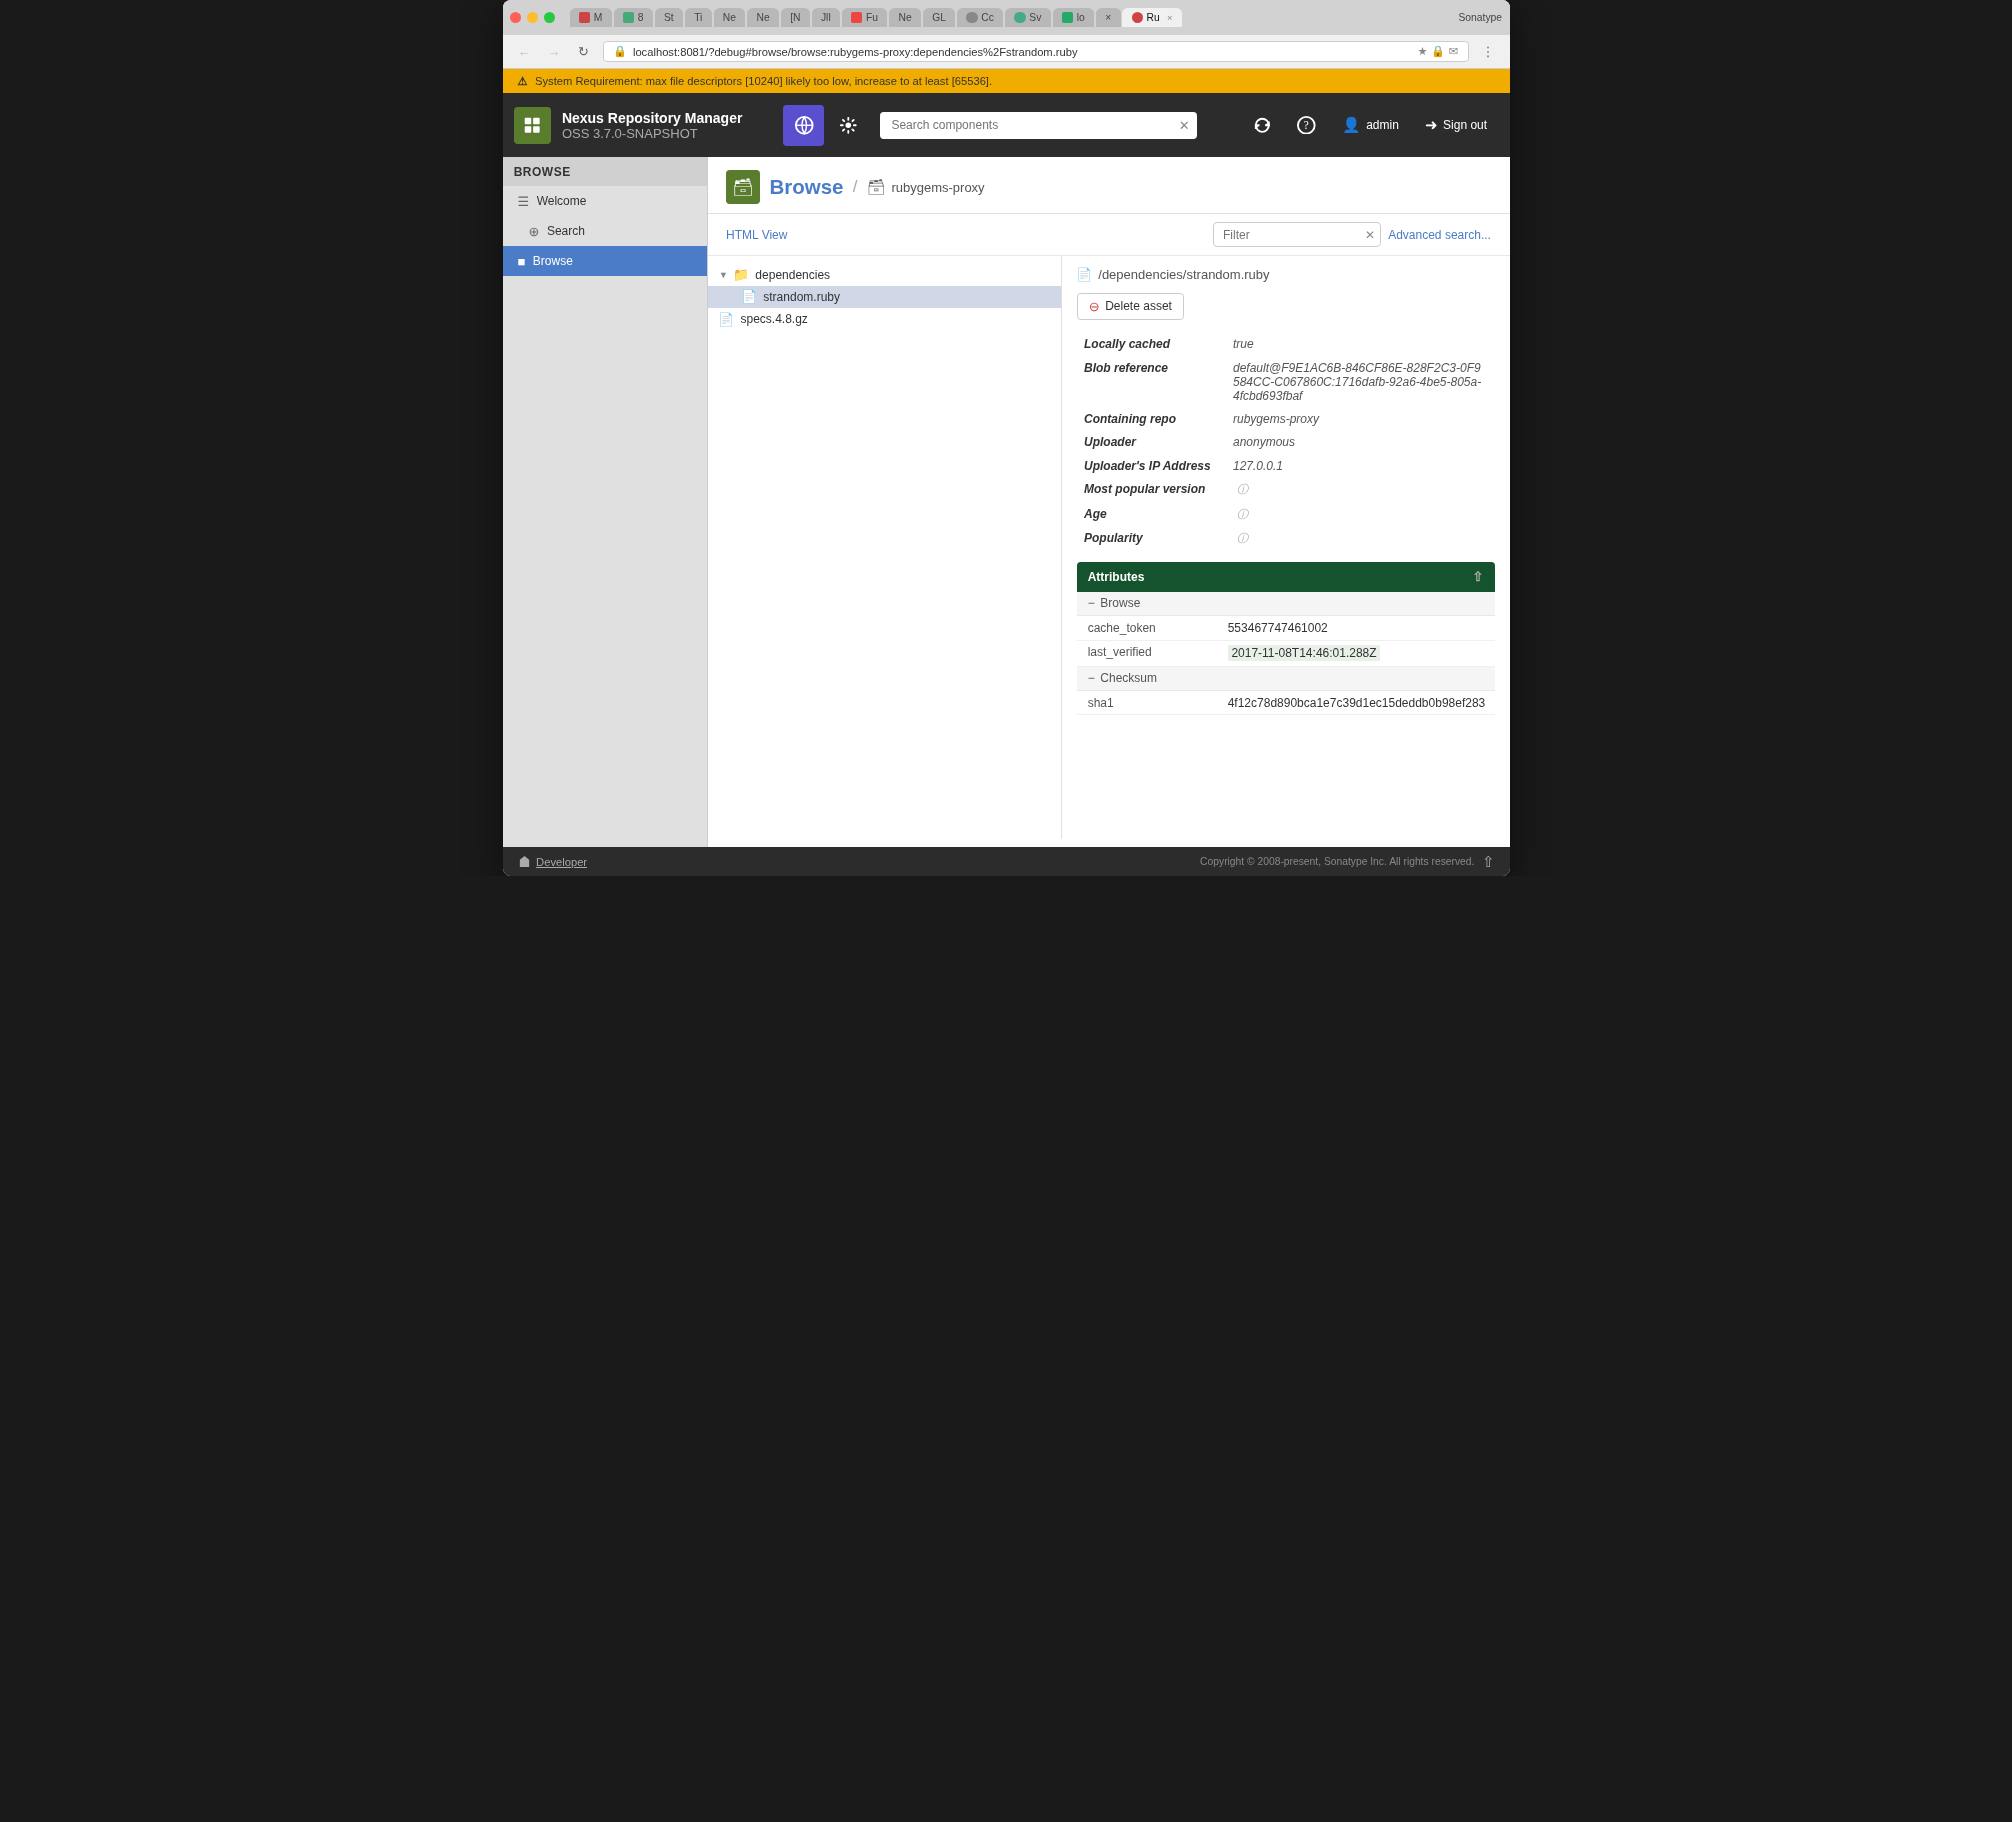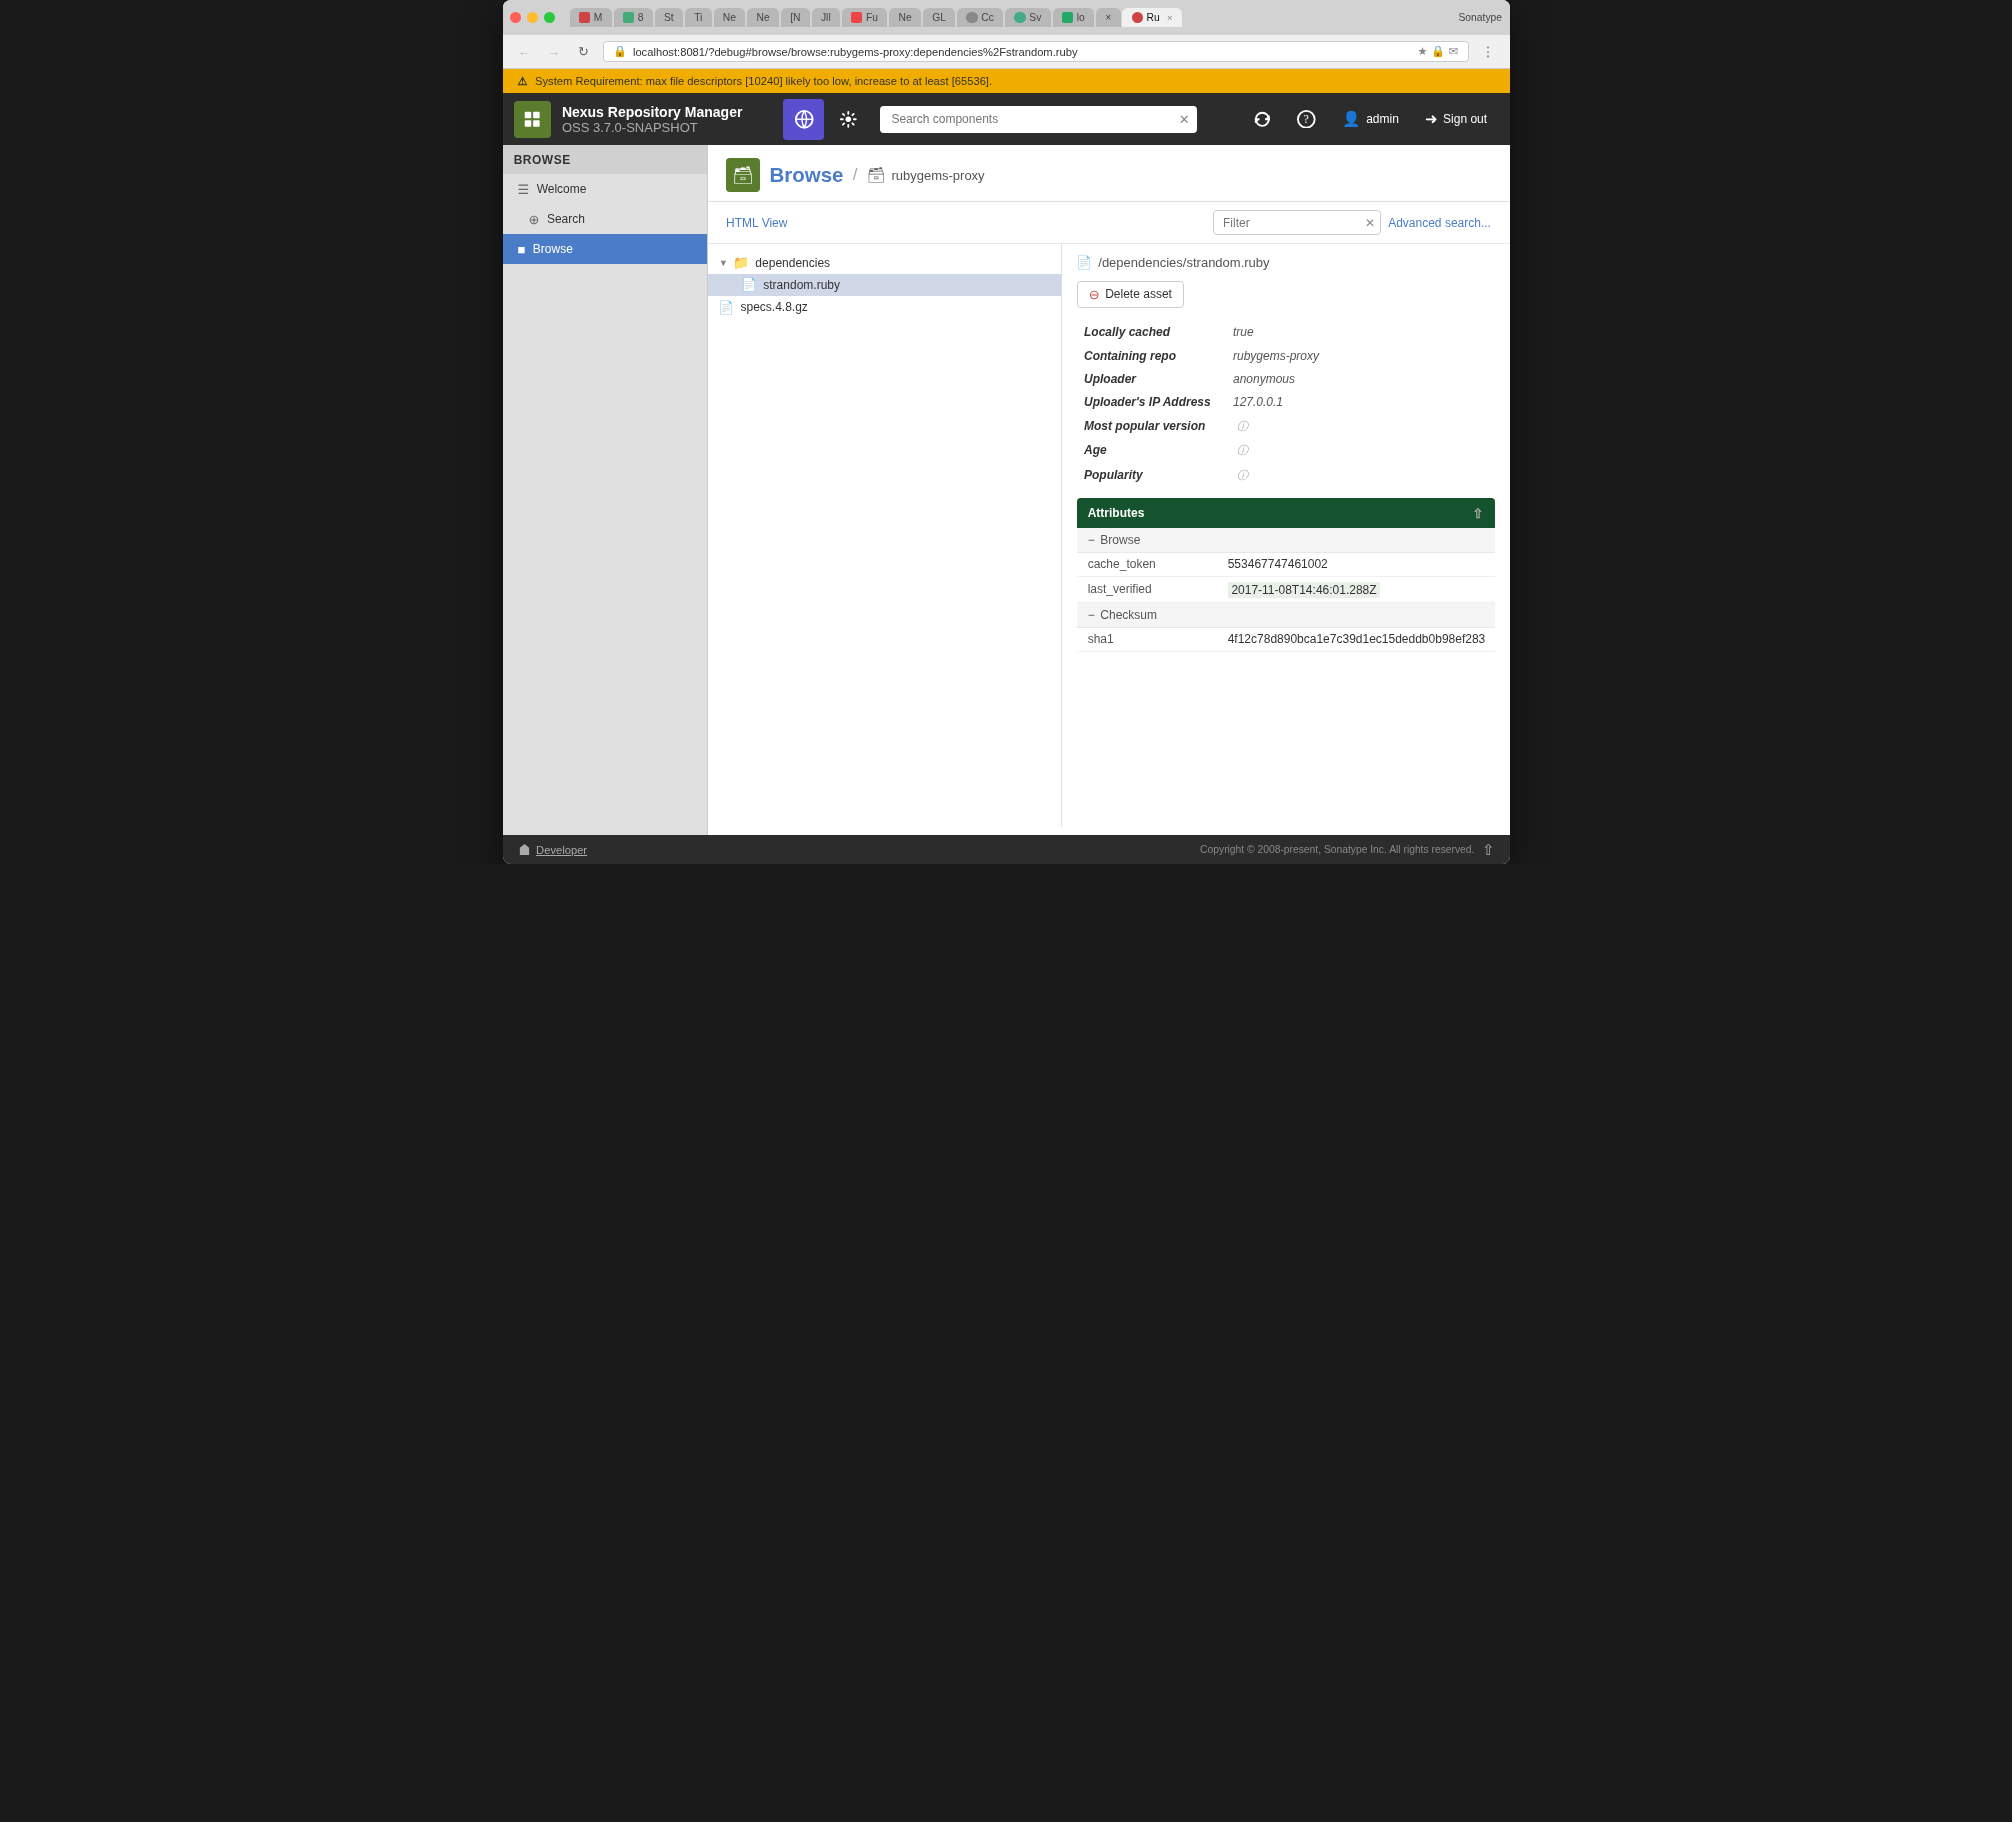--- a/index.html
+++ b/index.html
@@ -83,21 +83,21 @@
       color: #333;
       display: flex;
       align-items: center;
       gap: 7.5px;
     }
     .warning-icon { color: #333; font-weight: bold; }
 
     
     .app-header {
       background: #2c2c2c;
-      height: 52px;
+      height: 64px;
       display: flex;
       align-items: center;
       padding: 0 11.2px;
       gap: 11.2px;
     }
     .app-logo {
       width: 37px;
       height: 37px;
       background: #5a7c2d;
       border-radius: 3.7px;
@@ -603,20 +603,24 @@
           <button class="delete-btn">
             <span class="delete-icon">⊖</span>
             <span>Delete asset</span>
           </button>
 
           <table class="info-table">
             <tbody>
                 <tr>
               <td>Locally cached</td>
               <td>true</td>
+            </tr>
+            <tr>
+              <td>Blob reference</td>
+              <td>default@F9E1AC6B-846CF86E-828F2C3-0F9584CC-C067860C:1716dafb-92a6-4be5-805a-4fcbd693fbaf</td>
             </tr>
             <tr>
               <td>Containing repo</td>
               <td>rubygems-proxy</td>
             </tr>
             <tr>
               <td>Uploader</td>
               <td>anonymous</td>
             </tr>
             <tr>

